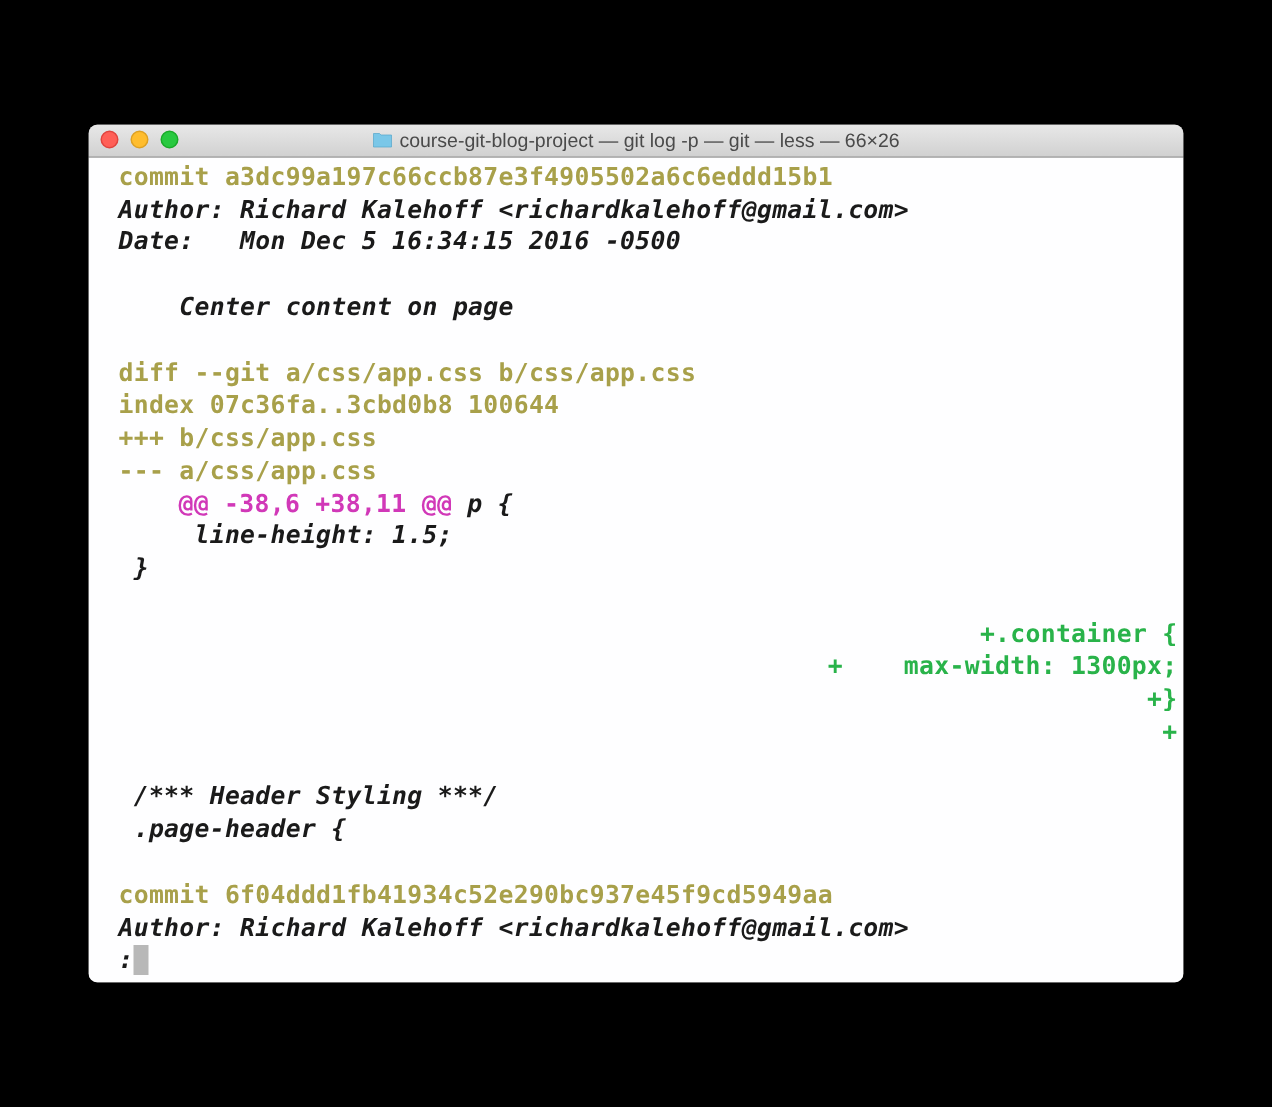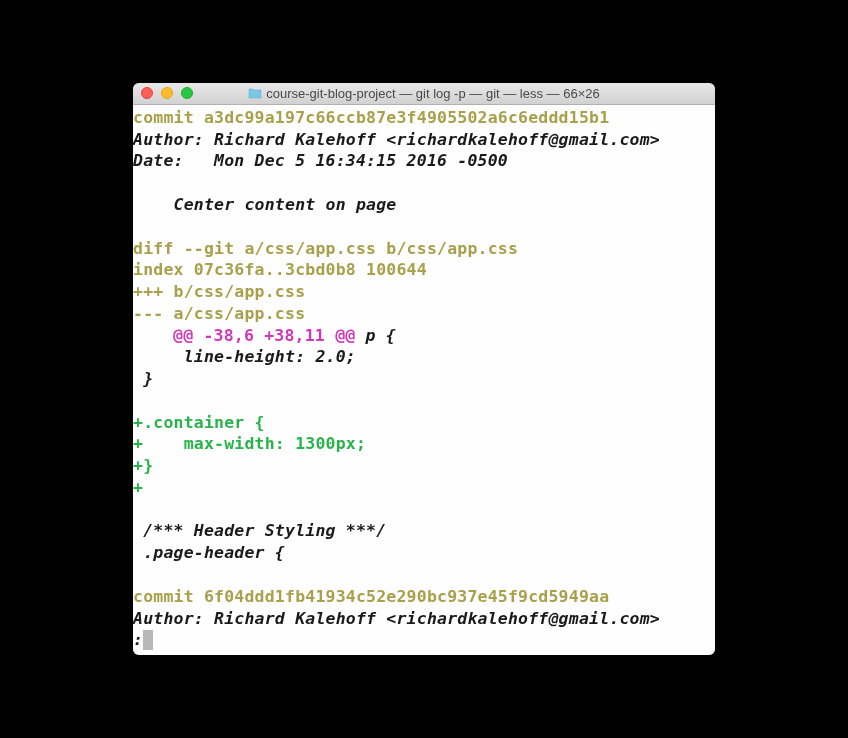--- a/index.html
+++ b/index.html
@@ -9,21 +9,21 @@
     }
     body {
       background: #000;
       display: flex;
       justify-content: center;
       align-items: center;
       min-height: 738px;
       font-family: -apple-system, BlinkMacSystemFont, sans-serif;
     }
     .window {
-      width: 582px;
+      width: 730px;
       background: #737373;
       border-radius: 6px;
       box-shadow: 0 20px 60px rgba(0,0,0,0.6);
       overflow: hidden;
     }
     .titlebar {
       height: 22px;
       background: linear-gradient(to bottom, #e8e8e8, #d1d1d1);
       border-bottom: 1px solid #b1b1b1;
       display: flex;
@@ -53,34 +53,34 @@
       font-size: 13px;
       color: #4a4a4a;
     }
     .folder-icon {
       width: 14px;
       height: 12px;
       display: inline-block;
     }
     .terminal {
       background: #fefeff;
-      padding: 2px 4px 4px 0;
+      padding: 2px 4px 4px 20px;
       font-family: "Menlo", "Monaco", monospace;
       font-size: 16.5px;
       line-height: 1.32;
       font-weight: 600;
       letter-spacing: 0.2px;
     }
     .line {
       white-space: pre;
       color: #1a1a1a;
     }
     .yellow { color: #a8a04a; }
     .magenta { color: #d138b8; margin-left: 40px; }
-    .green { color: #29b34a; }
+    .green { color: #29b34a; text-align: right; }
     .normal { color: #1a1a1a; font-style: italic; }
     .cursor-line {
       display: flex;
       align-items: center;
     }
     .cursor {
       display: inline-block;
       width: 10px;
       height: 20px;
       background: #b8b8b8;
@@ -111,21 +111,21 @@
       <div class="line normal">Author: Richard Kalehoff &lt;richardkalehoff@gmail.com&gt;</div>
       <div class="line normal">Date:   Mon Dec 5 16:34:15 2016 -0500</div>
       <div class="line normal"> </div>
       <div class="line normal">    Center content on page</div>
       <div class="line normal"> </div>
       <div class="line yellow">diff --git a/css/app.css b/css/app.css</div>
       <div class="line yellow">index 07c36fa..3cbd0b8 100644</div>
       <div class="line yellow">+++ b/css/app.css</div>
       <div class="line yellow">--- a/css/app.css</div>
       <div class="line"><span class="magenta">@@ -38,6 +38,11 @@</span><span class="normal"> p {</span></div>
-      <div class="line normal">     line-height: 2.0;</div>
+      <div class="line normal">     line-height: 1.5;</div>
       <div class="line normal"> }</div>
       <div class="line normal"> </div>
       <div class="line green">+.container {</div>
       <div class="line green">+    max-width: 1300px;</div>
       <div class="line green">+}</div>
       <div class="line green">+</div>
       <div class="line normal"> </div>
       <div class="line normal"> /*** Header Styling ***/</div>
       <div class="line normal"> .page-header {</div>
       <div class="line normal"> </div>

